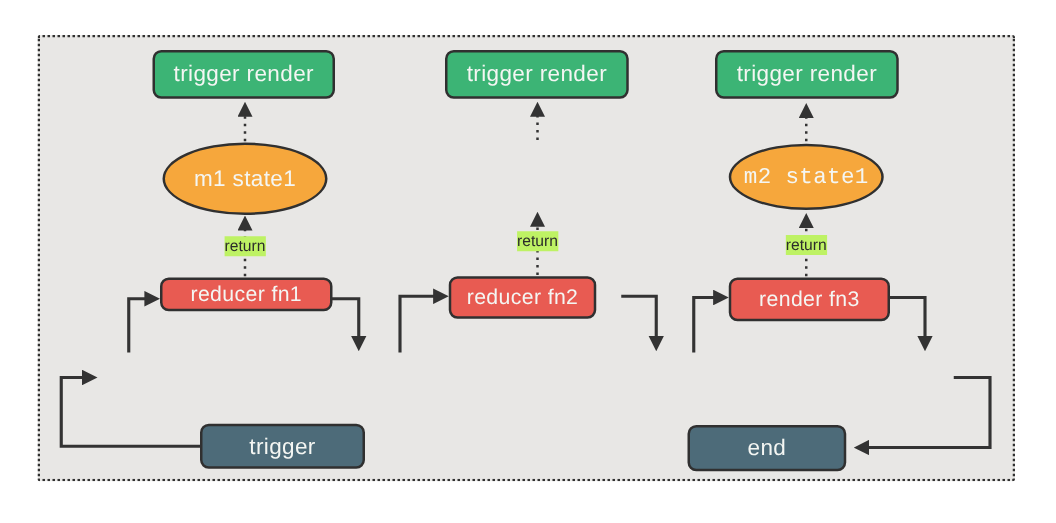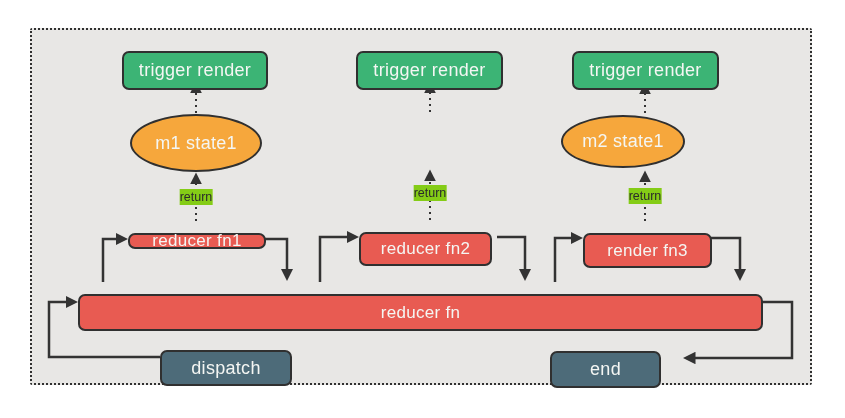--- a/index.html
+++ b/index.html
@@ -16,34 +16,33 @@
   }
   #arrows{position:absolute;left:0;top:0;z-index:1;}
   .node{
     position:absolute;z-index:2;display:flex;align-items:center;justify-content:center;
     box-sizing:border-box;color:var(--node-text,#f4f6f3);
     font-size:18px;letter-spacing:.3px;
   }
   .box{
     border:2.5px solid var(--border,#333);
     border-radius:7px;
-    margin-top:11px;
   }
   .green{background:var(--trigger-fill,#3cb475);}
   .red{background:var(--reducer-fill,#e85b52);font-size:17px;}
   .red.main{font-size:17px;}
   .slate{background:var(--terminal-fill,#4d6b79);}
   .ellipse{
     background:var(--state-fill,#f6a73c);
     border:2.5px solid var(--border,#333);
     border-radius:50%;
   }
   .return-label{
     position:absolute;z-index:3;transform:translateX(-50%);
-    background:#84cc16;color:#2b2b2b;font-size:12.5px;
+    background:#bef264;color:#2b2b2b;font-size:12.5px;
     padding:1px 0;line-height:14px;
   }
 </style>
 </head>
 <body>
 
 <div id="stage">
 
   <div id="board"></div>
 
@@ -72,28 +71,27 @@
       <path d="M645,113 V92" marker-end="url(#ahd)"></path>
       <path d="M196,221 V182" marker-end="url(#ahd)"></path>
       <path d="M430,220 V179" marker-end="url(#ahd)"></path>
       <path d="M645,221 V180" marker-end="url(#ahd)"></path>
     </g>
   </svg>
 
   <div class="node box green" style="left:122px;top:40px;width:146px;height:39px;">trigger render</div>
   <div class="node ellipse" style="left:130px;top:114px;width:132px;height:58px;text-align:right;">m1 state1</div>
   <div class="return-label" style="left:196px;top:189px;">return</div>
-  <div class="node box red" style="left:128px;top:222px;width:138px;height:16px;">reducer fn1</div>
+  <div class="node box red" style="left:128px;top:222px;width:138px;height:27px;">reducer fn1</div>
 
   <div class="node box green" style="left:356px;top:40px;width:147px;height:39px;">trigger render</div>
   <div class="return-label" style="left:430px;top:185px;">return</div>
-  <div class="node box red" style="left:359px;top:221px;width:133px;height:34px;">reducer fn2</div>
+  <div class="node box red" style="left:359px;top:221px;width:118px;height:34px;">reducer fn2</div>
 
   <div class="node box green" style="left:572px;top:40px;width:147px;height:39px;">trigger render</div>
-  <div class="node ellipse" style="left:561px;top:115px;width:124px;height:53px;">m2 state1</div>
+  <div class="node ellipse" style="left:583px;top:115px;width:124px;height:53px;font-family:Liberation Mono, monospace;">m2 state1</div>
   <div class="return-label" style="left:645px;top:188px;">return</div>
   <div class="node box red" style="left:583px;top:222px;width:129px;height:35px;">render fn3</div>
 
-  <div class="node box red main" style="left:78px;top:283px;width:685px;height:37px;">reducer fn</div>
-  <div class="node box slate" style="left:160px;top:339px;width:132px;height:36px;">dispatch</div>
-  <div class="node box slate" style="left:550px;top:340px;width:111px;height:37px;">end</div>
+  <div class="node box slate" style="left:160px;top:339px;width:132px;height:36px;">trigger</div>
+  <div class="node box slate" style="left:550px;top:340px;width:127px;height:37px;">end</div>
 
 </div>
 
 </body></html>

